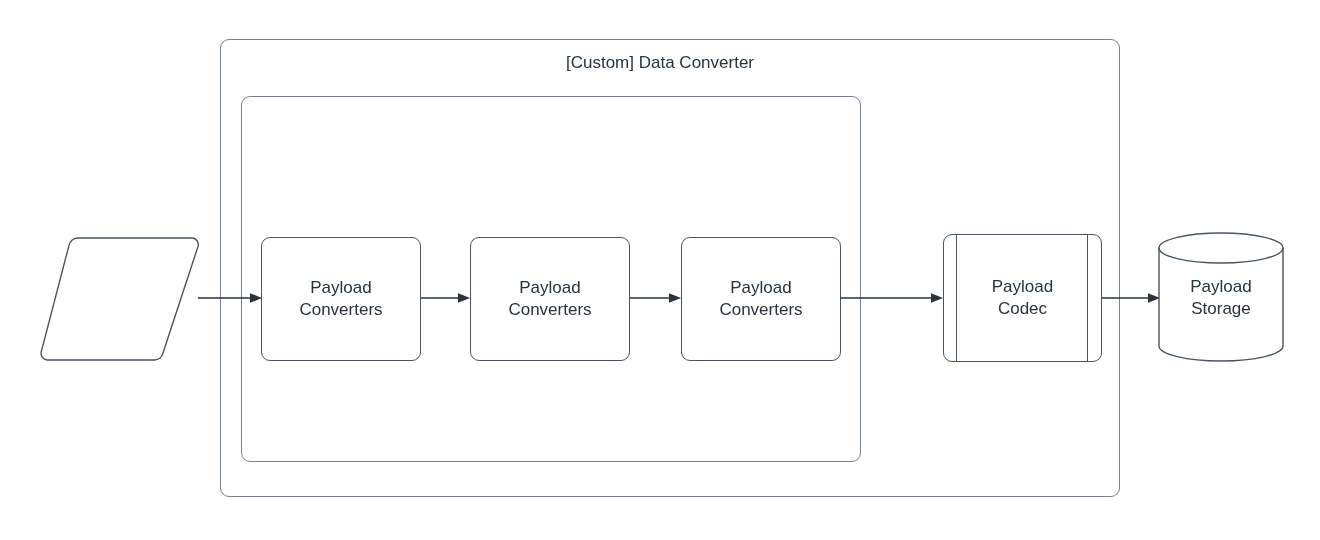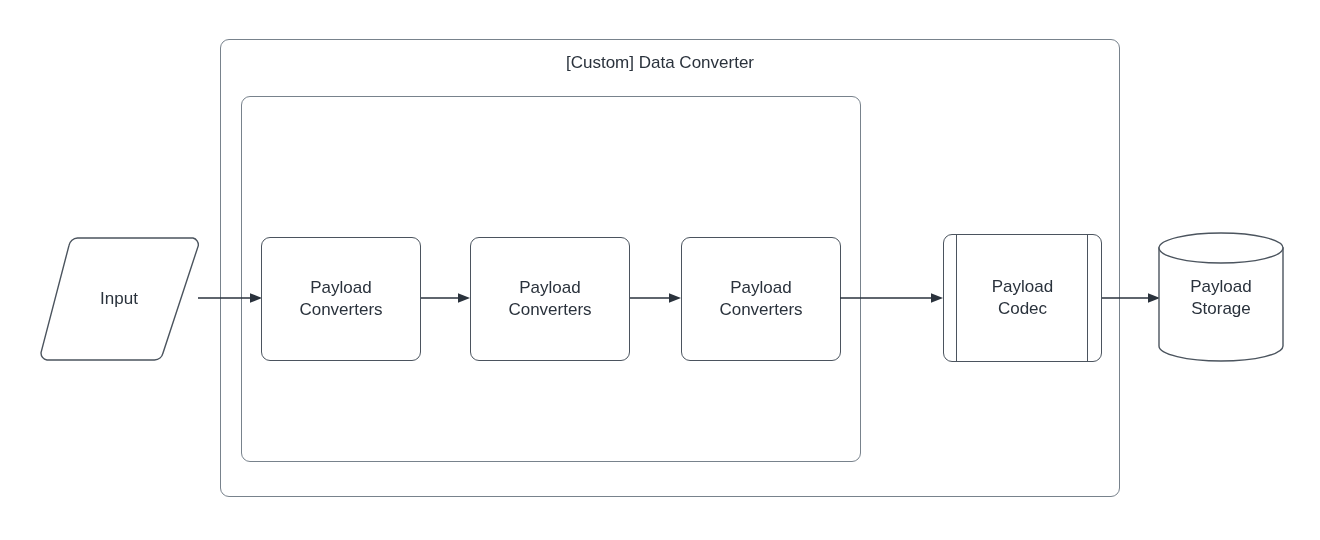--- a/index.html
+++ b/index.html
@@ -141,21 +141,20 @@
   <div class="container-box" id="outer-container"></div>
   <div class="container-title" id="outer-title">[Custom] Data Converter</div>
 
   <div class="container-box" id="inner-container"></div>
 
   <div id="input-shape">
     <svg width="162" height="124" viewBox="0 0 162 124">
       <path d="M 39.5 1 L 155 1 A 7 7 0 0 1 160.3 8.6 L 125 116 A 9 9 0 0 1 116.5 123 L 9 123 A 7 7 0 0 1 3.1 115.3 L 31 8.4 A 9 9 0 0 1 39.5 1 Z" fill="#ffffff" stroke="#4b545e" stroke-width="1.4"></path>
     </svg>
   </div>
-  <div class="node-label" style="left:38px; top:237px; width:162px; height:124px;">Input</div>
 
   <div class="arrow" style="left:198px; width:66px;">
     <svg width="66" height="16" viewBox="0 0 66 16">
       <line x1="0" y1="8" x2="56" y2="8" stroke="#2a323c" stroke-width="1.4"></line>
       <path d="M 64 8 L 52 3.2 L 52 12.8 Z" fill="#2a323c"></path>
     </svg>
   </div>
 
   <div class="proc-box" id="converter-1"></div>
   <div class="node-label" style="left:261px; top:237px; width:160px; height:124px;">Payload

